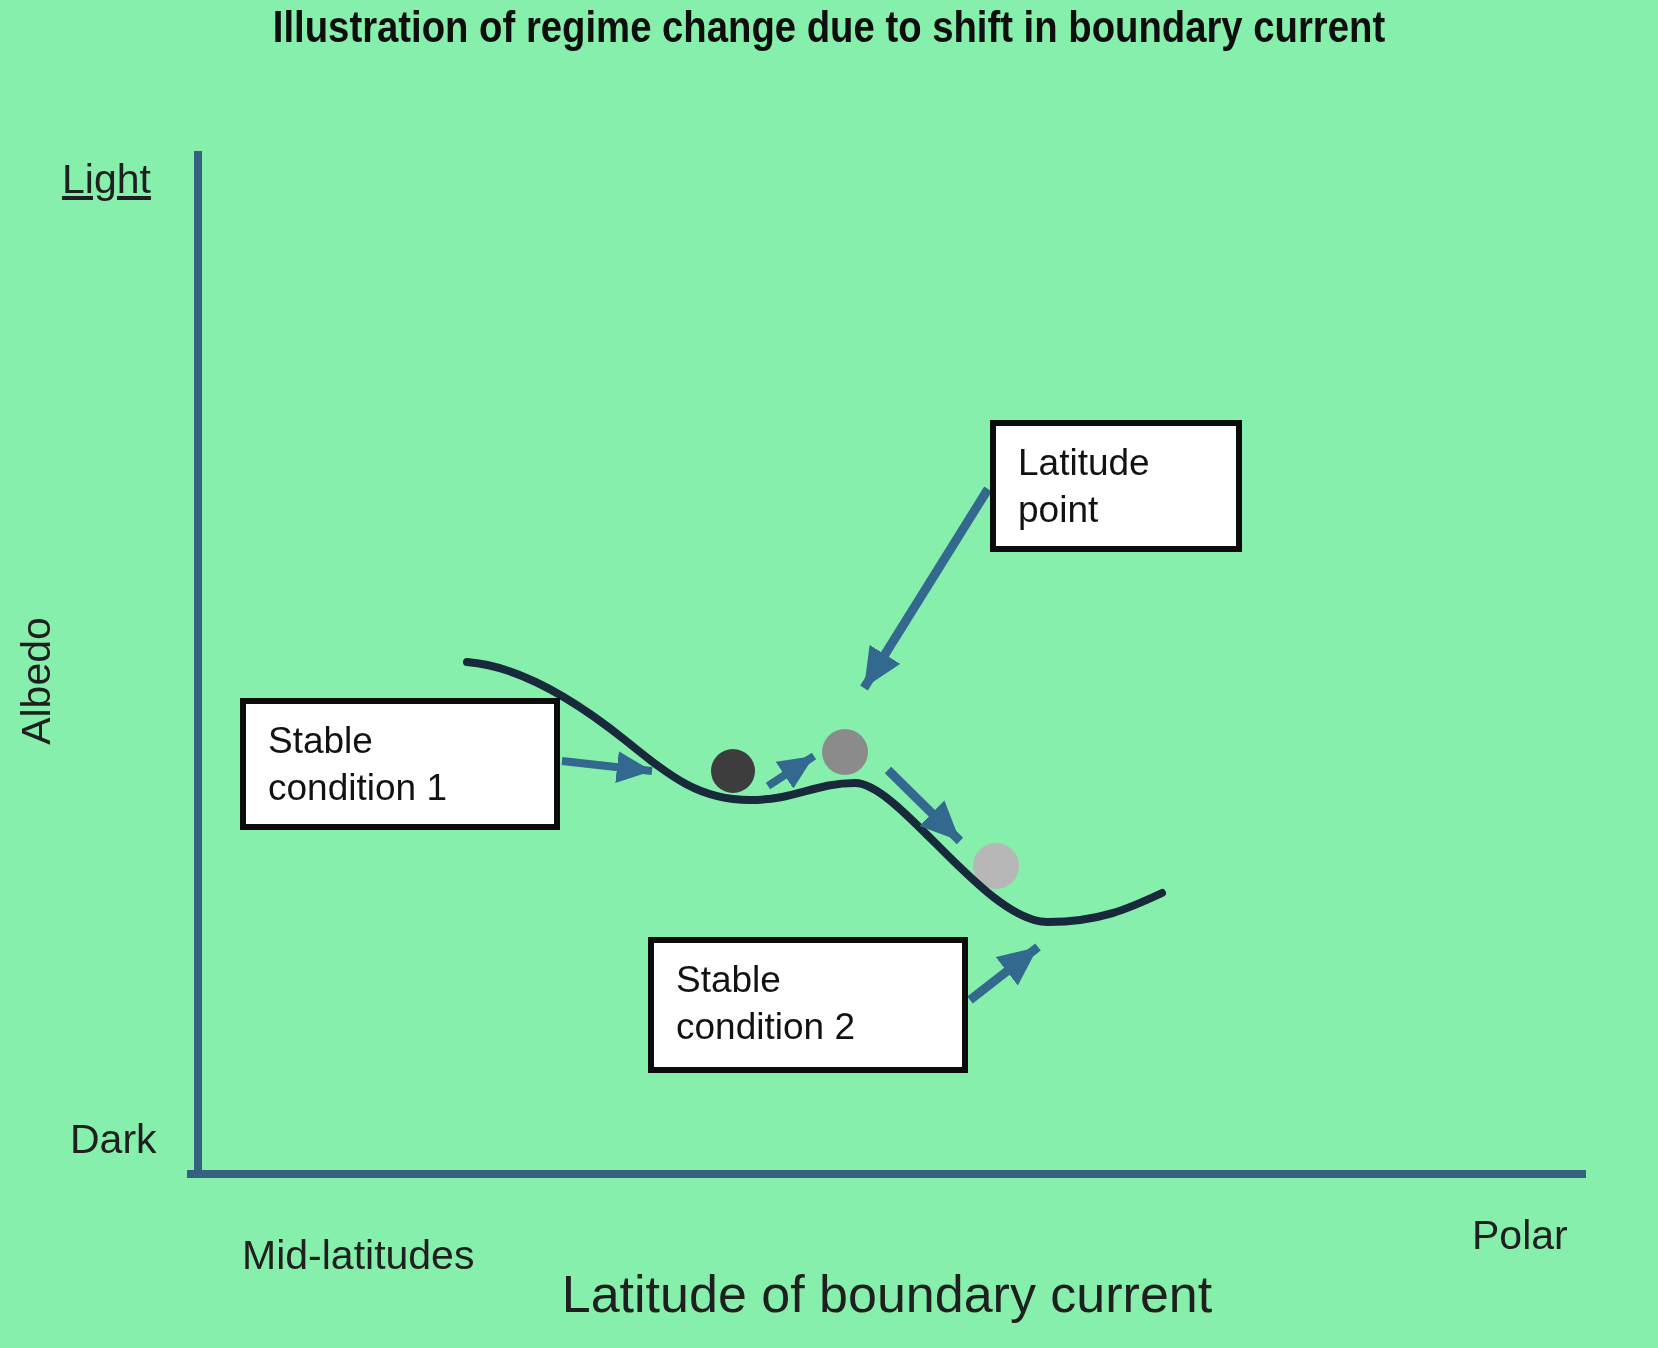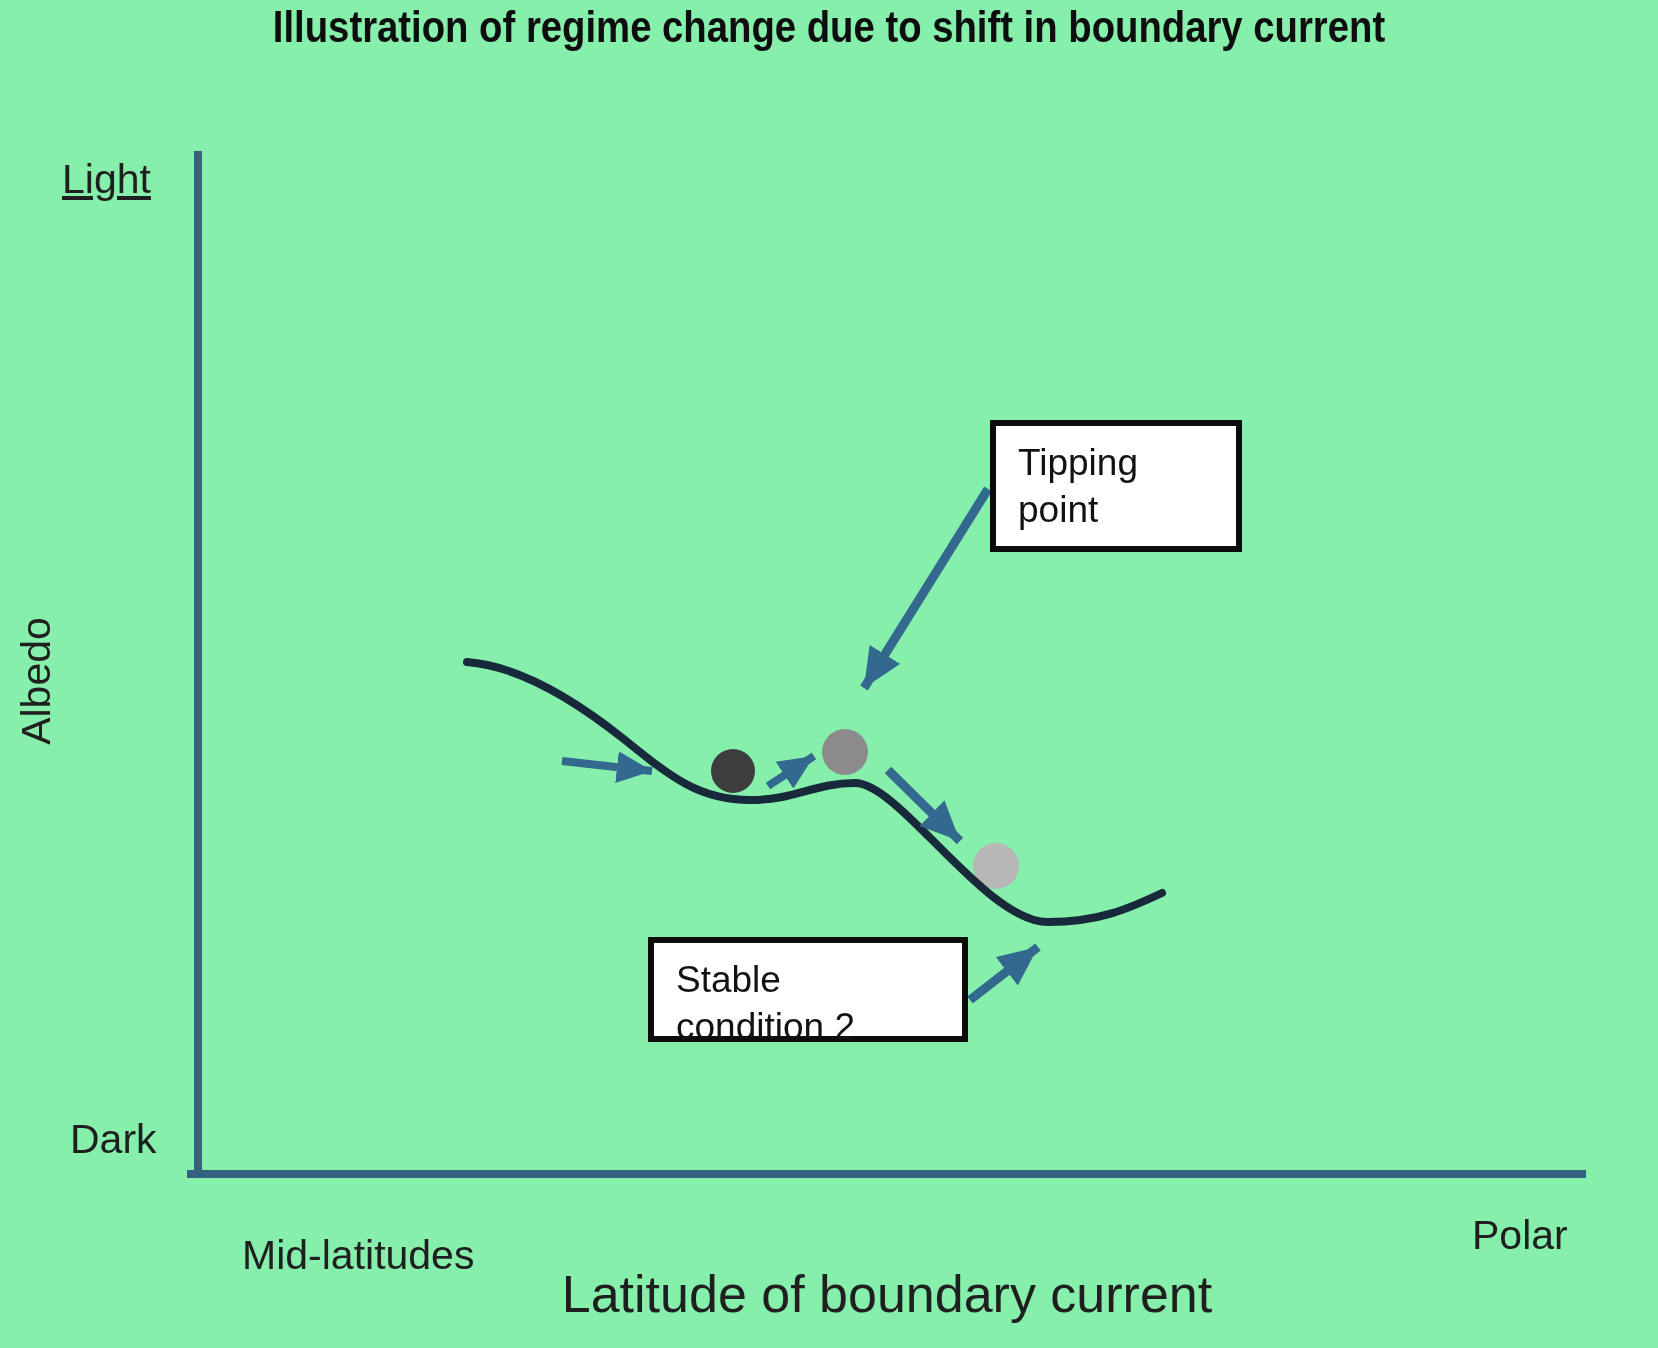--- a/index.html
+++ b/index.html
@@ -51,21 +51,21 @@
     font-size: 37px;
     line-height: 47px;
     color: #121212;
     padding: 13px 10px 10px 22px;
   }
   .anno-box .wrap { display: block; }
   #box-stable1 { left: 240px; top: 698px; width: 320px; height: 132px; }
   #box-stable1 .wrap { width: 240px; }
   #box-tipping { left: 990px; top: 420px; width: 252px; height: 132px; }
   #box-tipping .wrap { width: 170px; }
-  #box-stable2 { left: 648px; top: 937px; width: 320px; height: 105px; }
+  #box-stable2 { left: 648px; top: 937px; width: 320px; height: 136px; }
   #box-stable2 .wrap { width: 240px; }
 </style>
 </head>
 <body>
 
 <div class="canvas">
 
   <div class="fig-title">Illustration of regime change due to shift in boundary current</div>
 
   <svg class="plot-svg" width="1658" height="1348" viewBox="0 0 1658 1348">
@@ -96,20 +96,23 @@
     <line x1="970" y1="1000" x2="1038" y2="947" stroke="#33688f" stroke-width="9" marker-end="url(#ah)"></line>
   </svg>
 
   <div class="axis-label" id="lab-light">Light</div>
   <div class="axis-label" id="lab-albedo">Albedo</div>
   <div class="axis-label" id="lab-dark">Dark</div>
   <div class="axis-label" id="lab-midlat">Mid-latitudes</div>
   <div class="axis-label" id="lab-polar">Polar</div>
   <div class="axis-label" id="lab-xtitle">Latitude of boundary current</div>
 
+  <div class="anno-box" id="box-stable1">
+    <span class="wrap">Stable condition 1</span>
+  </div>
   <div class="anno-box" id="box-tipping">
-    <span class="wrap">Tipping point</span>
+    <span class="wrap">Latitude point</span>
   </div>
   <div class="anno-box" id="box-stable2">
     <span class="wrap">Stable condition 2</span>
   </div>
 
 </div>
 
 </body></html>

